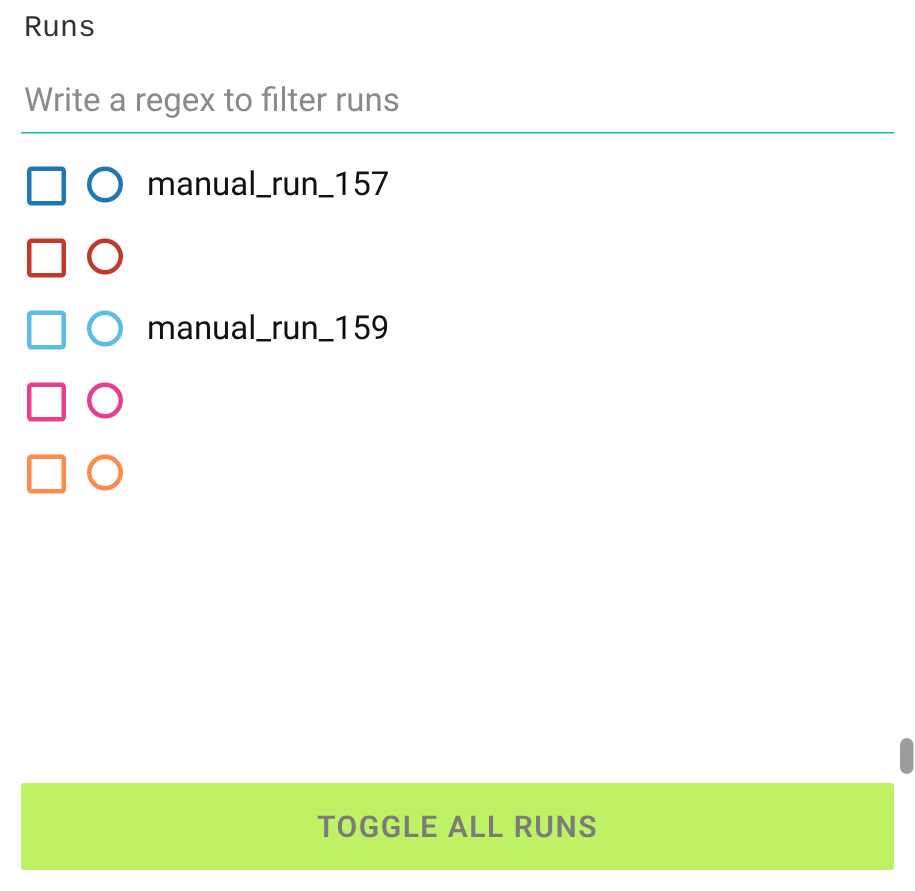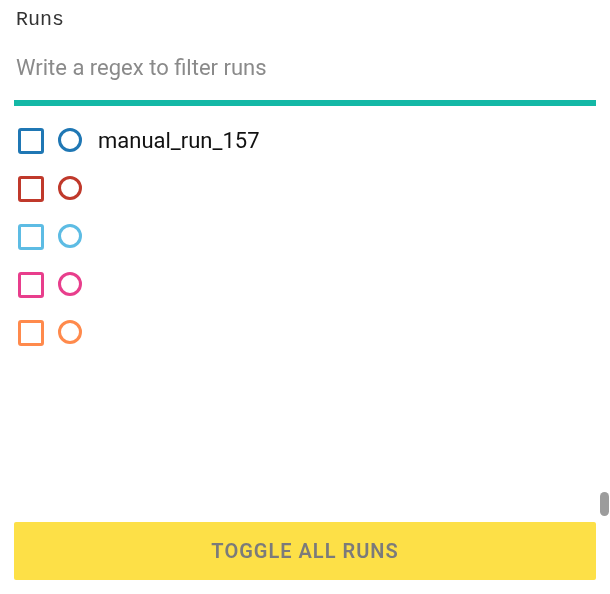--- a/index.html
+++ b/index.html
@@ -22,24 +22,24 @@
       font-size: 20px;
       color: #333;
       font-weight: 400;
       margin-bottom: 18px;
       padding-left: 2px;
       font-family: Liberation Mono, monospace;
     }
     .filter-input {
       width: 100%;
       border: none;
-      border-bottom: 6px solid #14b8a6;
+      border-bottom: 1px solid #14b8a6;
       font-size: 22px;
       color: #333;
-      padding: 6px 2px 20px 2px;
+      padding: 6px 2px 8px 2px;
       outline: none;
       background: transparent;
       font-family: inherit;
     }
     .filter-input::placeholder {
       color: #8a8a8a;
     }
     .runs-list {
       margin-top: 22px;
       padding-left: 4px;
@@ -69,21 +69,21 @@
       margin-left: 2px;
       white-space: nowrap;
       cursor: pointer;
     }
     .toggle-bar {
       position: absolute;
       left: 14px;
       right: 14px;
       bottom: 14px;
       height: 58px;
-      background: #fde047;
+      background: #bef264;
       display: flex;
       align-items: center;
       justify-content: center;
       cursor: pointer;
       border-radius: 2px;
     }
     .toggle-bar-label {
       color: #7b7b7b;
       font-size: 20px;
       font-weight: 600;
@@ -111,20 +111,21 @@
         <div class="circle" style="border: 3px solid rgb(31, 119, 180);"></div>
         <span class="run-label">manual_run_157</span>
       </div>
       <div class="run-row">
         <div class="checkbox" style="border: 3px solid rgb(192, 57, 43);"></div>
         <div class="circle" style="border: 3px solid rgb(192, 57, 43);"></div>
       </div>
       <div class="run-row">
         <div class="checkbox" style="border: 3px solid rgb(93, 188, 228);"></div>
         <div class="circle" style="border: 3px solid rgb(93, 188, 228);"></div>
+        <span class="run-label">manual_run_159</span>
       </div>
       <div class="run-row">
         <div class="checkbox" style="border: 3px solid rgb(232, 62, 140);"></div>
         <div class="circle" style="border: 3px solid rgb(232, 62, 140);"></div>
       </div>
       <div class="run-row">
         <div class="checkbox" style="border: 3px solid rgb(255, 138, 76);"></div>
         <div class="circle" style="border: 3px solid rgb(255, 138, 76);"></div>
       </div>
     </div>

